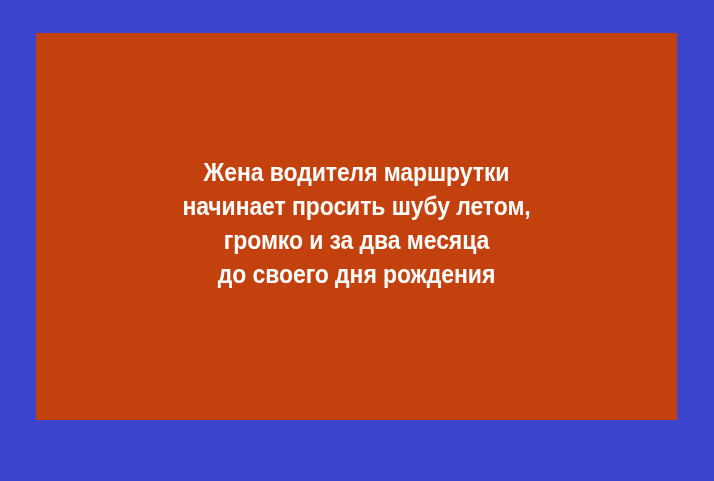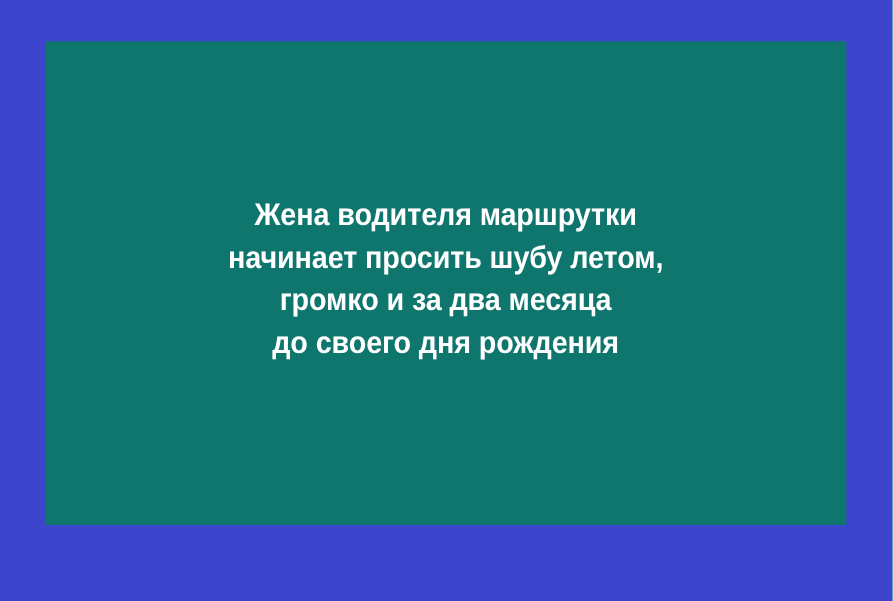--- a/index.html
+++ b/index.html
@@ -22,21 +22,21 @@
     background: #3d45cc;
     box-sizing: border-box;
   }
 
   #card {
     position: absolute;
     left: 36px;
     top: 33px;
     width: 641px;
     height: 387px;
-    background: #0f766e;
+    background: #c2410c;
     border-radius: 0;
     box-sizing: border-box;
     display: flex;
     align-items: center;
     justify-content: center;
   }
 
   #quote-block {
     width: 100%;
     text-align: center;

